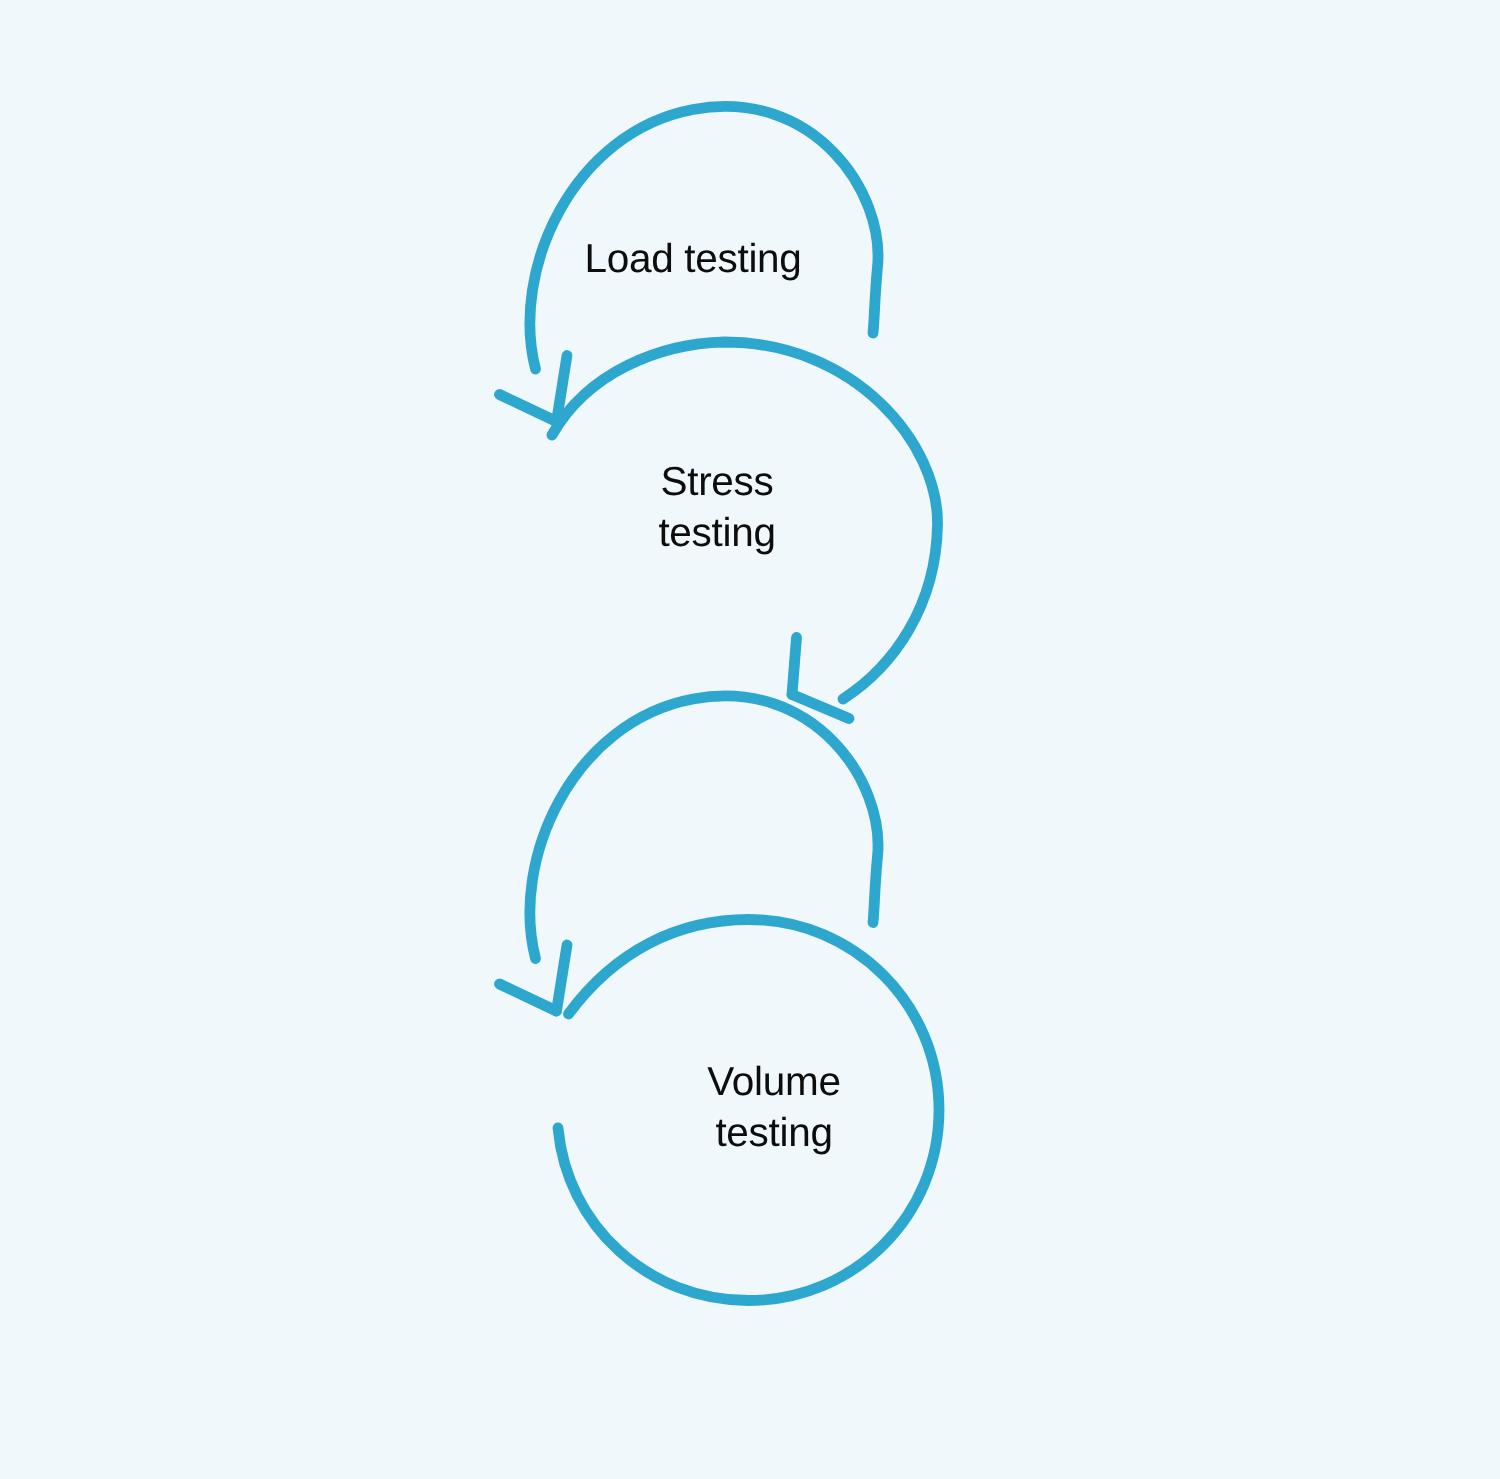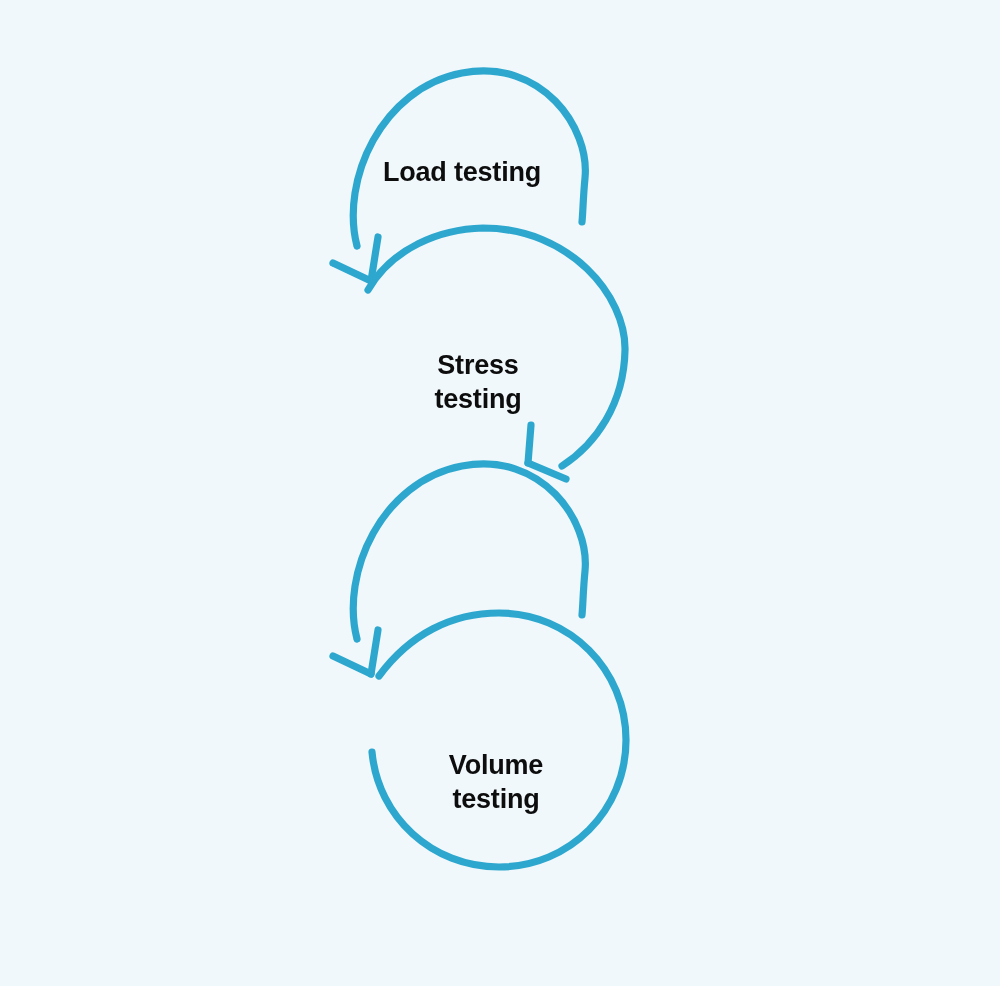--- a/index.html
+++ b/index.html
@@ -23,31 +23,31 @@
     position: absolute;
     inset: 0;
     width: 1000px;
     height: 986px;
     display: block;
   }
   .node-label {
     position: absolute;
     text-align: center;
     font-family: "Liberation Sans", sans-serif;
-    font-weight: bold;
+    font-weight: normal;
     font-size: 27px;
     line-height: 1.25;
     color: #0d0d0d;
     letter-spacing: -0.2px;
     white-space: pre-line;
     transform: translate(-50%, -50%);
     user-select: none;
   }
   .node-label.wide { width: 300px; }
-  .node-label.narrow { width: 190px; margin-top: 44px; }
+  .node-label.narrow { width: 190px; }
 </style>
 </head>
 <body>
 
 <div id="diagram-root">
 
   <svg id="flow-svg" viewBox="0 0 1000 986" aria-hidden="true">
 
     <g>
 
@@ -95,16 +95,16 @@
     </g>
 
   </svg>
 
   <div class="node-label wide" style="left:462px; top:173px;">Load testing</div>
 
   <div class="node-label narrow" style="left:478px; top:339px;">Stress
 testing</div>
 
 
-  <div class="node-label narrow" style="left:496px; top:739px;">Volume
+  <div class="node-label narrow" style="left:516px; top:739px;">Volume
 testing</div>
 
 </div>
 
 </body></html>

